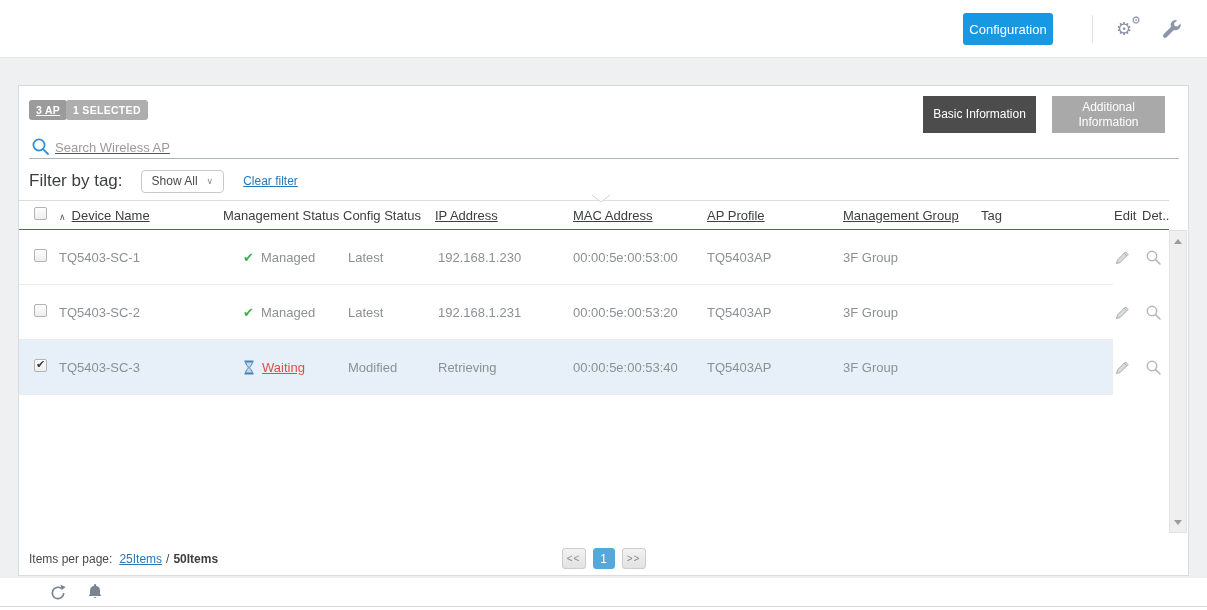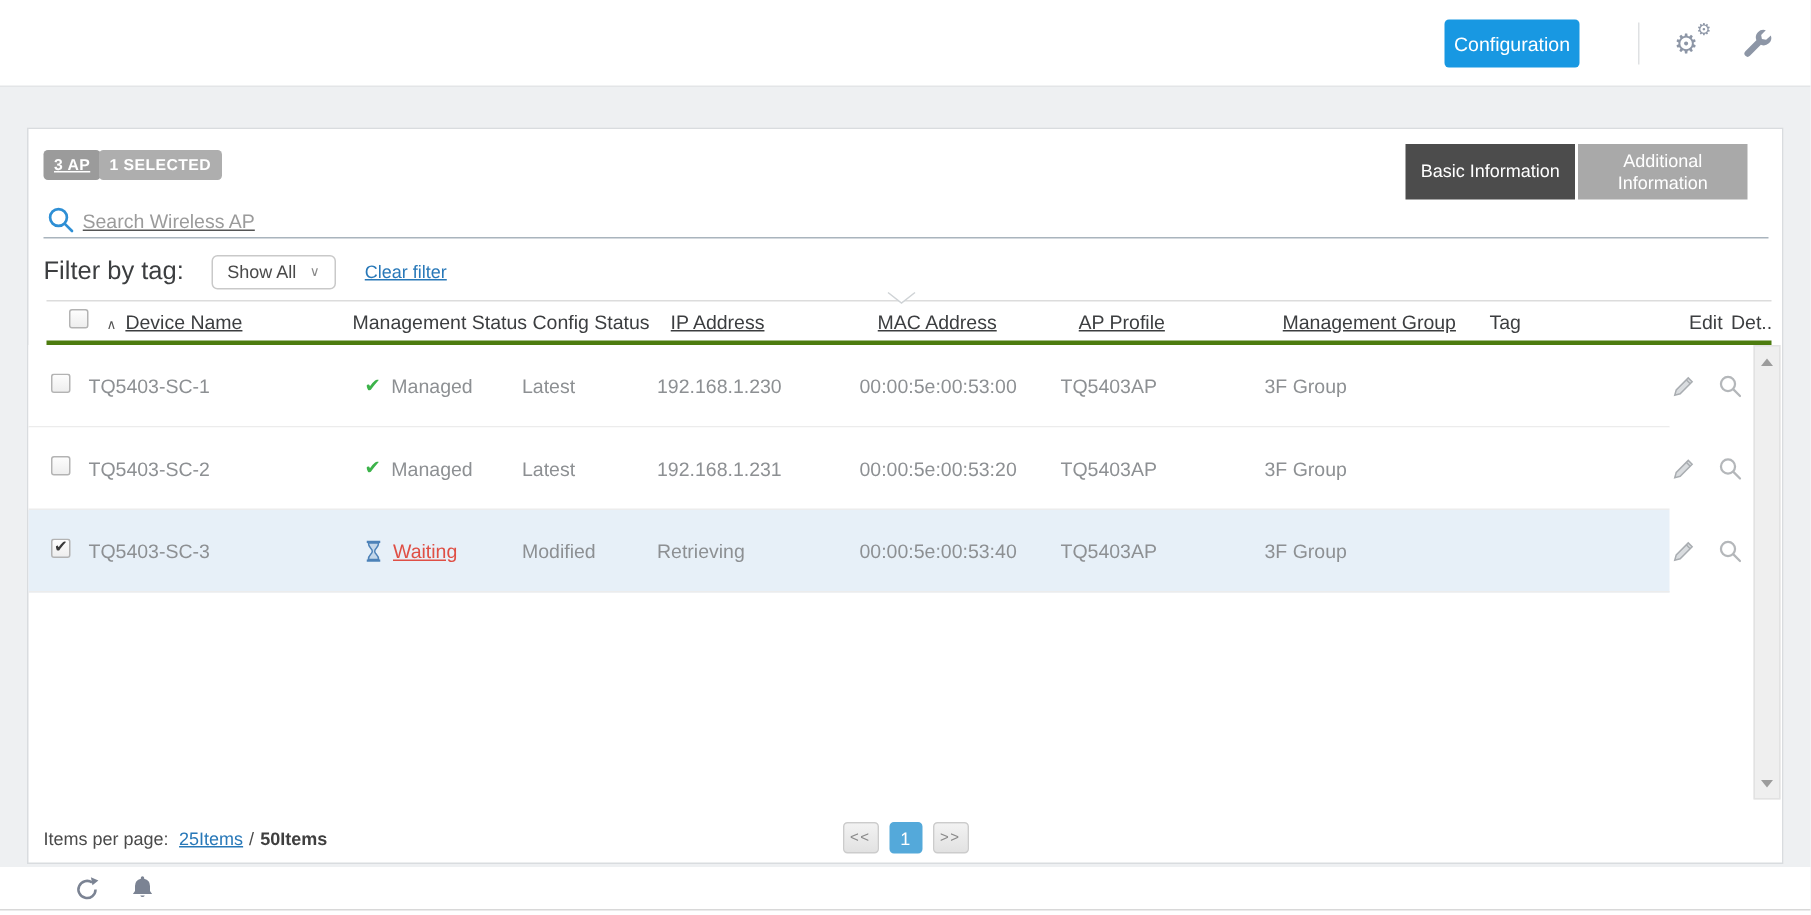--- a/index.html
+++ b/index.html
@@ -21,21 +21,21 @@
 
   
   .panel { position:absolute; left:18px; top:85px; width:1171px; height:491px;
     background:#ffffff; border:1px solid #d9dcdf; }
 
   .badge { position:absolute; top:14px; color:#fff; font-size:10.5px; font-weight:bold;
     padding:4px 7px; border-radius:3px; letter-spacing:.3px; }
   .badge-count { left:10px; background:#9b9b9b;text-decoration:underline; }
   .badge-selected { left:47px; background:#aeaeae; }
 
-  .tabs { position:absolute; right:23px; top:10px; display:flex; gap:2px; }
+  .tabs { position:absolute; right:23px; top:10px; display:flex; gap:16px; }
   .tab { width:113px; height:37px; display:flex; align-items:center; justify-content:center;
     text-align:center; color:#fff; font-size:12px; line-height:1.25; cursor:pointer; }
   .tab-active { background:#4c4c4c; }
   .tab-inactive { background:#a9a9a9; }
 
   .search-area { position:absolute; left:10px; top:50px; width:1150px; height:23px; }
   .search-icon { position:absolute; left:2px; top:1px; }
   .search-input { position:absolute; left:26px; top:0; width:1100px; height:22px;
     border:none; outline:none; font-size:13px; font-family:inherit; color:#555;text-decoration:underline; }
   .search-input::placeholder { color:#9b9b9b; }
@@ -45,22 +45,22 @@
   .filter-label { font-size:17px; color:#3c3e40;text-align:center; }
   .filter-dropdown { margin-left:18px; height:23px; padding:0 10px; background:#fff;
     border:1px solid #c9c9c9; border-radius:4px; font-size:12px; color:#4a4a4a;
     display:flex; align-items:center; cursor:pointer; }
   .dd-chev { font-size:9px; color:#888; margin-left:9px; }
   .clear-filter { margin-left:19px; font-size:12px; color:#2878b8; text-decoration:underline; cursor:pointer; }
 
   
   .grid-cols { display:grid;
     grid-template-columns:40px 164px 120px 92px 138px 134px 136px 138px 126px 30px 32px; }
-  .thead { position:absolute; left:12px; top:114px; width:1150px; height:30px;
-    border-top:1px solid #dcdcdc; border-bottom:3px solid #4d7c0f; align-items:center;
+  .thead { position:absolute; left:0; top:114px; width:1150px; height:30px;
+    border-top:1px solid #dcdcdc; border-bottom:1px solid #4d7c0f; align-items:center;
     font-size:13px; color:#3c3e40; }
   .th { white-space:nowrap; overflow:hidden; }
   .th-sortable { text-decoration:underline; cursor:pointer; }
   .sort-caret { font-size:9px; color:#555; margin-right:6px; text-decoration:none; display:inline-block; }
   .th-check { padding-left:15px; }
   .th-edit { padding-left:7px; } .th-det { padding-left:5px; }
 
   .notch { position:absolute; left:572px; top:108px; z-index:3; }
 
   .trow { position:absolute; left:0; width:1094px; height:55px; align-items:center;

